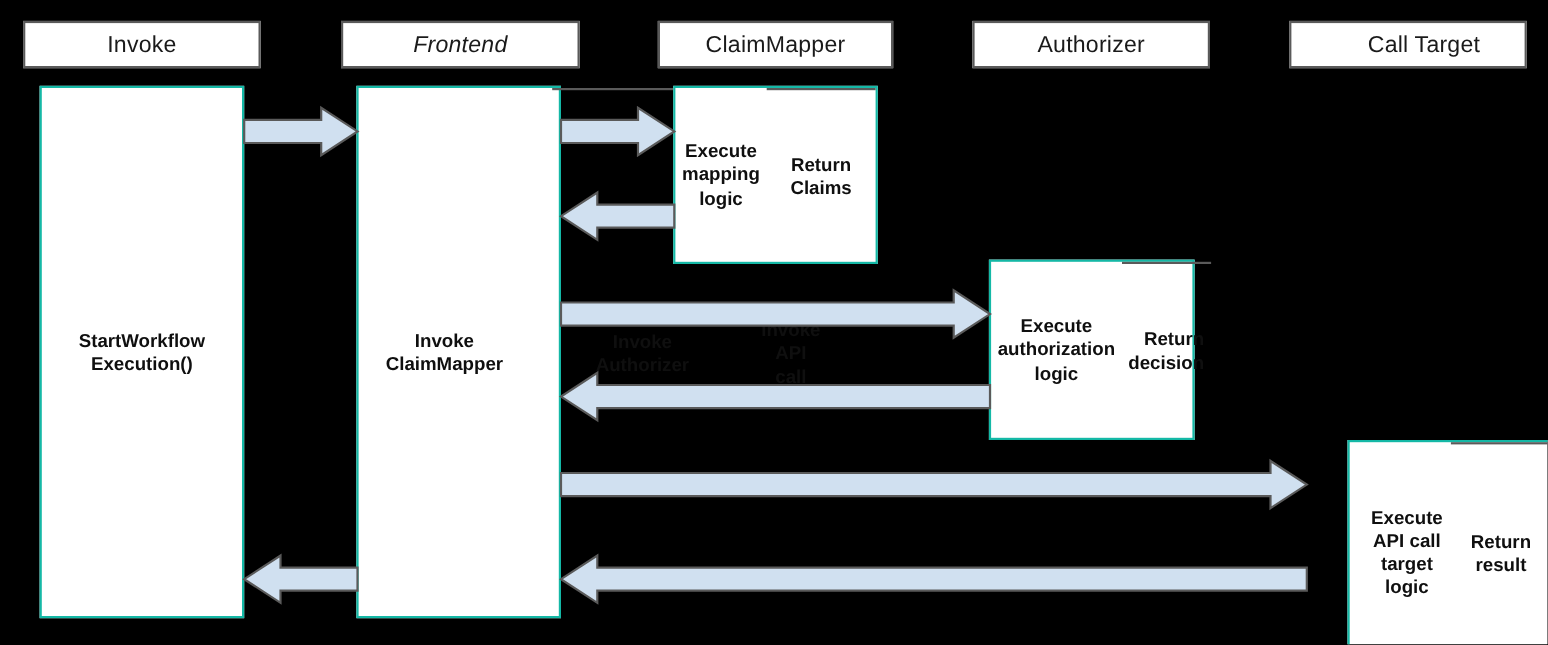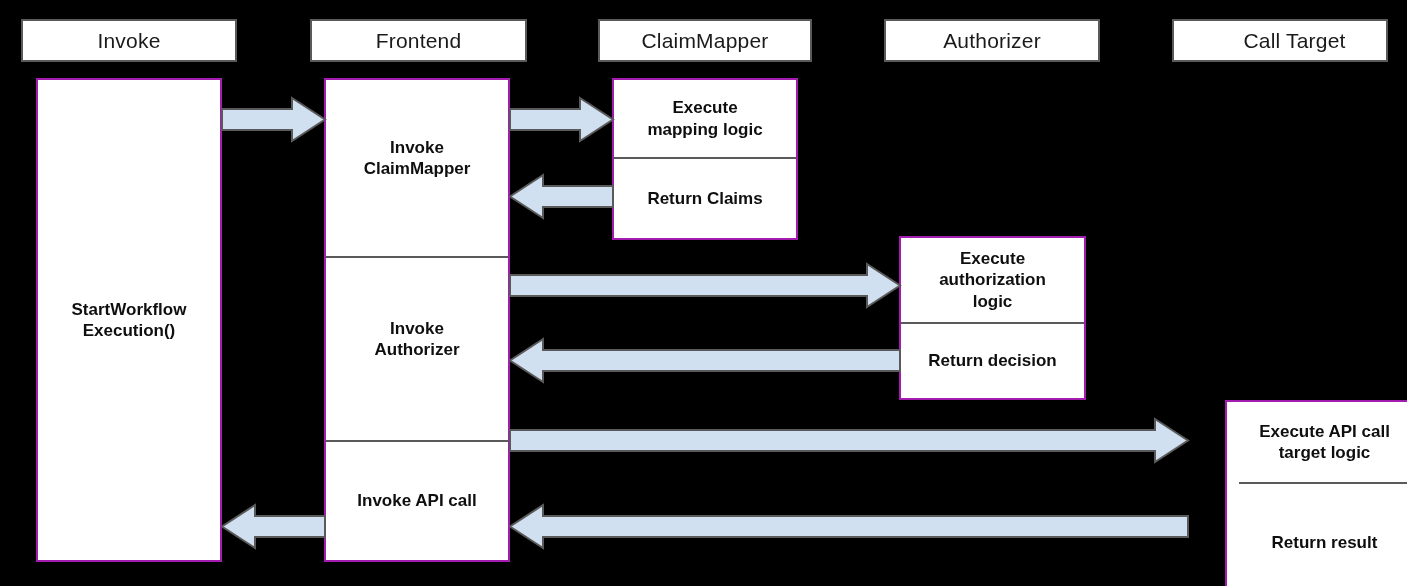--- a/index.html
+++ b/index.html
@@ -28,24 +28,24 @@
     justify-content: center;
     color: #1a1a1a;
     font-size: 21px;
     font-weight: 400;
     letter-spacing: 0.2px;
     font-family: "Liberation Sans", sans-serif;
   }
   .activation {
     position: absolute;
     background: #ffffff;
-    border: 2px solid #a21caf;
+    border: 2px solid #14b8a6;
     box-sizing: border-box;
     display: flex;
-    flex-direction: column;
+    flex-direction: row;
   }
   .act-cell {
     flex: 1 1 auto;
     display: flex;
     align-items: center;
     justify-content: center;
     text-align: center;
     color: #0f0f0f;
     font-size: 17px;
     font-weight: bold;
@@ -69,21 +69,21 @@
   }
 </style>
 </head>
 <body>
 
 <div id="canvas">
 
   <div class="lane-header" style="left:21px; top:19px; width:216px; height:43px;">
     <span>Invoke</span>
   </div>
-  <div class="lane-header" style="left:310px; top:19px; width:217px; height:43px;">
+  <div class="lane-header" style="left:310px; top:19px; width:217px; height:43px;font-style:italic;">
     <span>Frontend</span>
   </div>
   <div class="lane-header" style="left:598px; top:19px; width:214px; height:43px;">
     <span>ClaimMapper</span>
   </div>
   <div class="lane-header" style="left:884px; top:19px; width:216px; height:43px;">
     <span>Authorizer</span>
   </div>
   <div class="lane-header" style="left:1172px; top:19px; width:216px; height:43px;padding-left:29px;">
     <span>Call Target</span>

